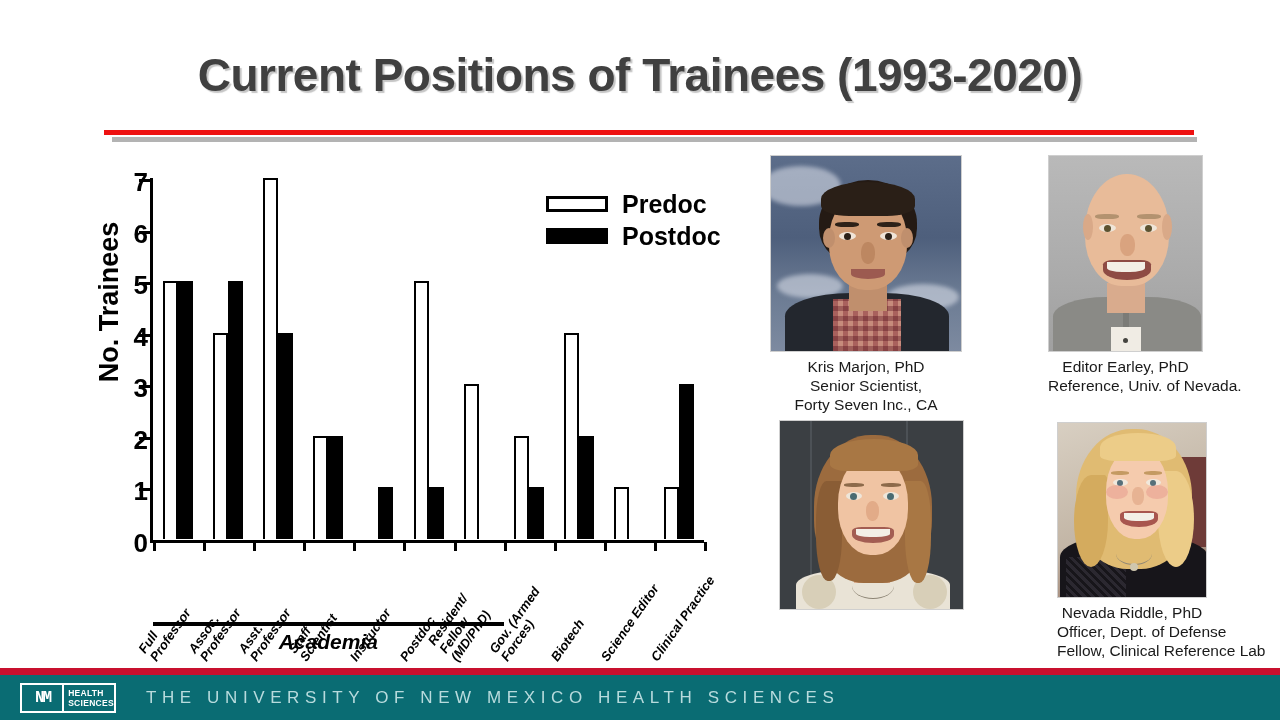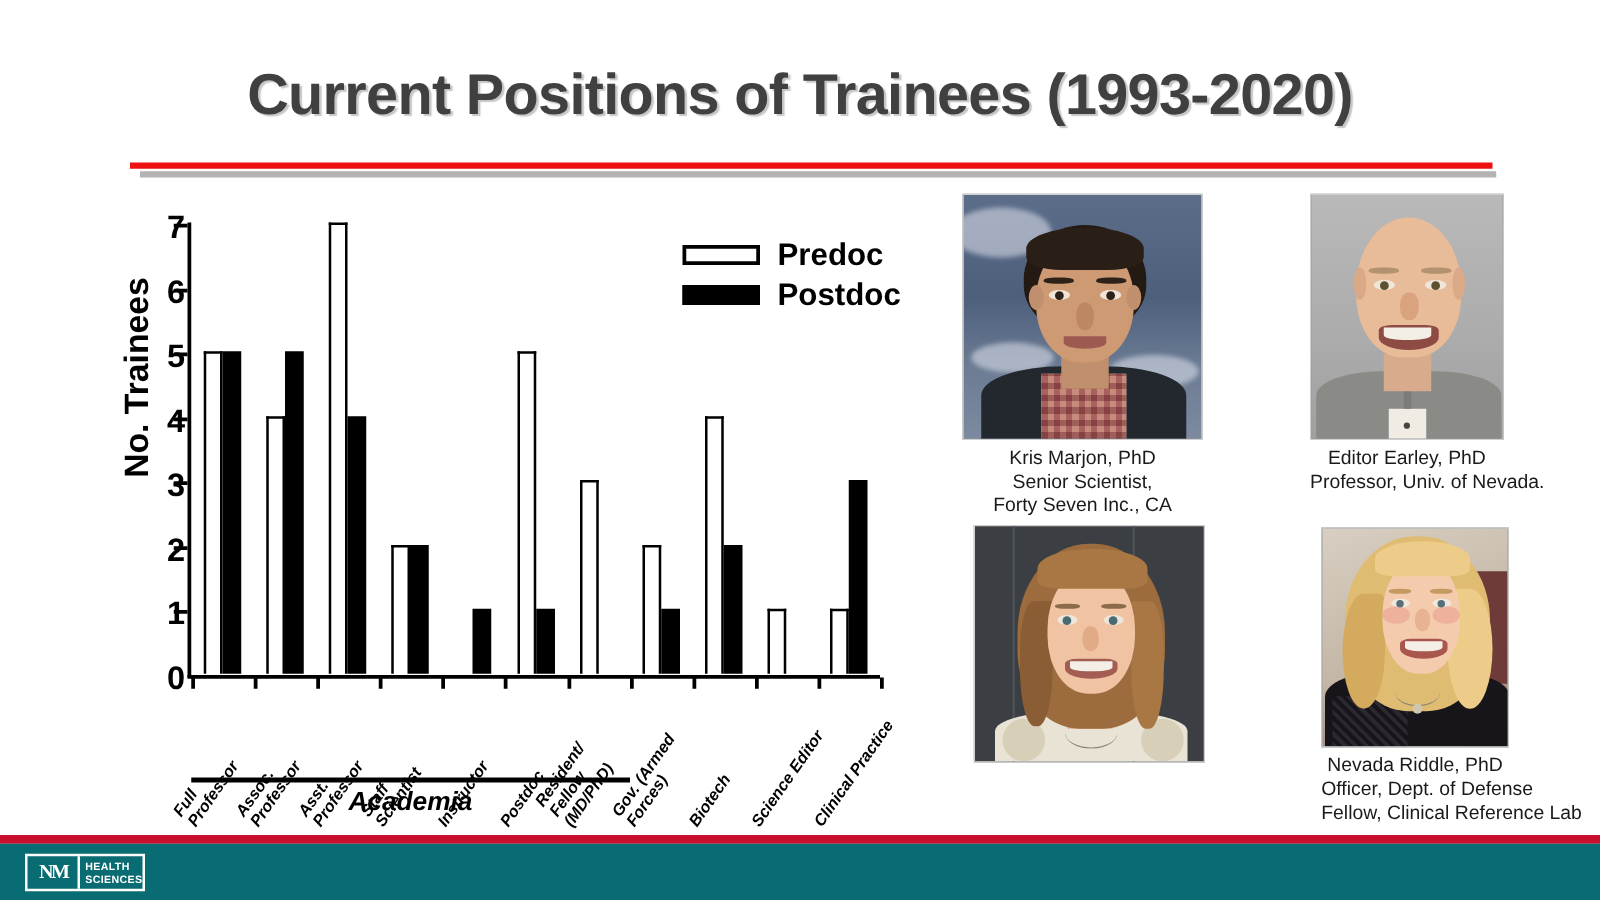--- a/index.html
+++ b/index.html
@@ -153,21 +153,21 @@
   #unm-logo {
     margin-left:20px; width:96px; height:30px;
     border:2px solid #ffffff; background:#0a6c73;
     display:flex; align-items:center;
   }
   #unm-mark {
     width:40px; height:26px; margin-left:1px;
     display:flex; align-items:center; justify-content:center;
     font-size:16px; font-weight:bold; color:#ffffff;
     letter-spacing:-2px;
-    font-family:Liberation Serif, serif;
+    font-family:Liberation Mono, monospace;
   }
   #unm-divider { width:2px; height:26px; background:#ffffff; }
   #unm-words {
     margin-left:4px; color:#ffffff; font-size:8.5px; font-weight:bold;
     line-height:10px; letter-spacing:0.3px;
   }
   #footer-text {
     margin-left:30px;
     color:#b8dbdd; font-size:17px; letter-spacing:5.6px;
     font-weight:400;
@@ -376,21 +376,21 @@
       <div class="eye" style="left:91px; top:68px; width:17px; height:8px; background:#efe5d8;"></div>
       <div class="pupil" style="left:55px; top:69px; width:7px; height:7px; background:#5c5230;"></div>
       <div class="pupil" style="left:96px; top:69px; width:7px; height:7px; background:#5c5230;"></div>
       <div class="nose" style="left:71px; top:78px; width:15px; height:22px; background:#d9a37f;"></div>
       <div style="position:absolute; left:54px; top:104px; width:48px; height:20px; border-radius:24% 24% 55% 55%; background:#8e4b44;"></div>
       <div class="teeth" style="left:58px; top:106px; width:38px; height:10px;"></div>
     </div>
   </div>
   <div class="caption">
     <div>Editor Earley, PhD</div>
-    <div>Professor, Univ. of Nevada.</div>
+    <div>Reference, Univ. of Nevada.</div>
   </div>
 </div>
 
 <div class="photo-card" style="left:779px; top:420px; width:185px;">
   <div class="photo" style="width:185px; height:190px;">
     <div style="position:absolute; inset:0; background:#3b3f43;"></div>
     <div style="position:absolute; left:30px; top:0; width:2px; height:190px; background:#4c5156;"></div>
     <div style="position:absolute; left:126px; top:0; width:2px; height:190px; background:#4c5156;"></div>
     <div class="face-wrap">
       <div class="torso" style="left:16px; bottom:0; width:154px; height:40px; background:#e9e3d6; border-radius:40% 40% 0 0;"></div>
@@ -454,13 +454,14 @@
 <div id="footer-red"></div>
 <div id="footer-bar">
   <div id="unm-logo">
     <div id="unm-mark">NM</div>
     <div id="unm-divider"></div>
     <div id="unm-words">
       <div>HEALTH</div>
       <div>SCIENCES</div>
     </div>
   </div>
+  <div id="footer-text">THE UNIVERSITY OF NEW MEXICO HEALTH SCIENCES</div>
 </div>
 
 </body></html>

